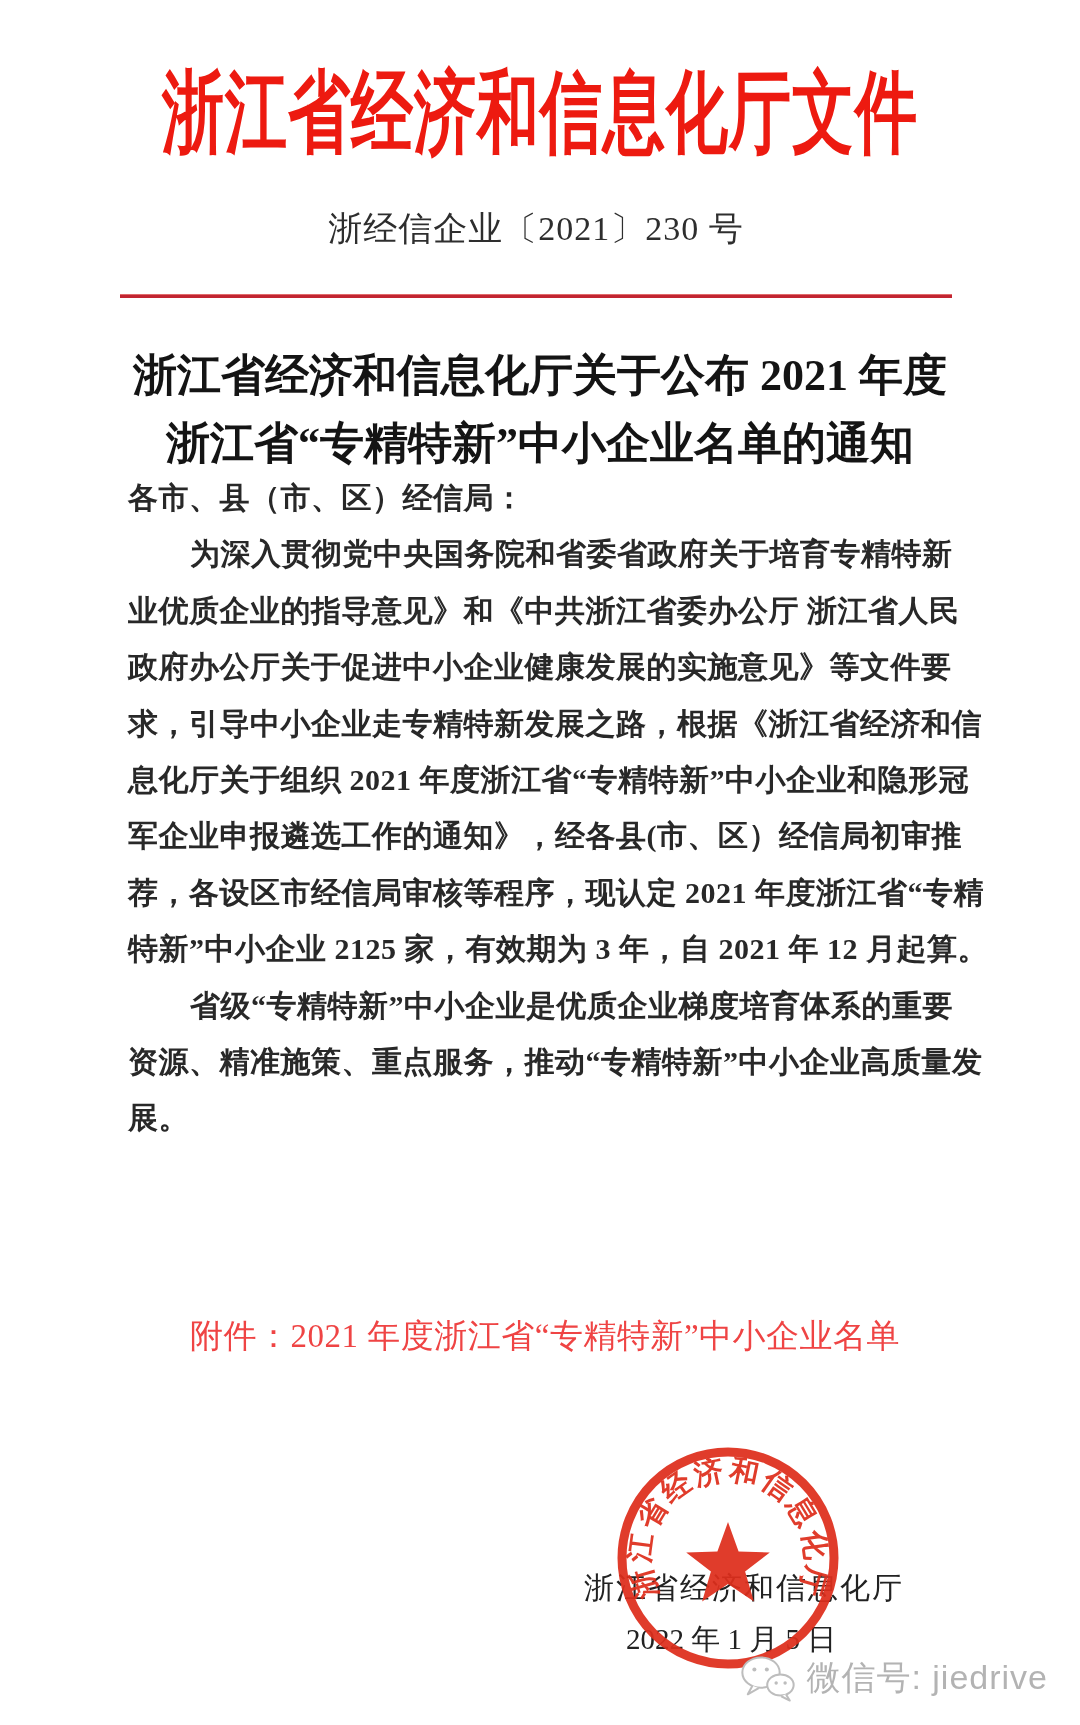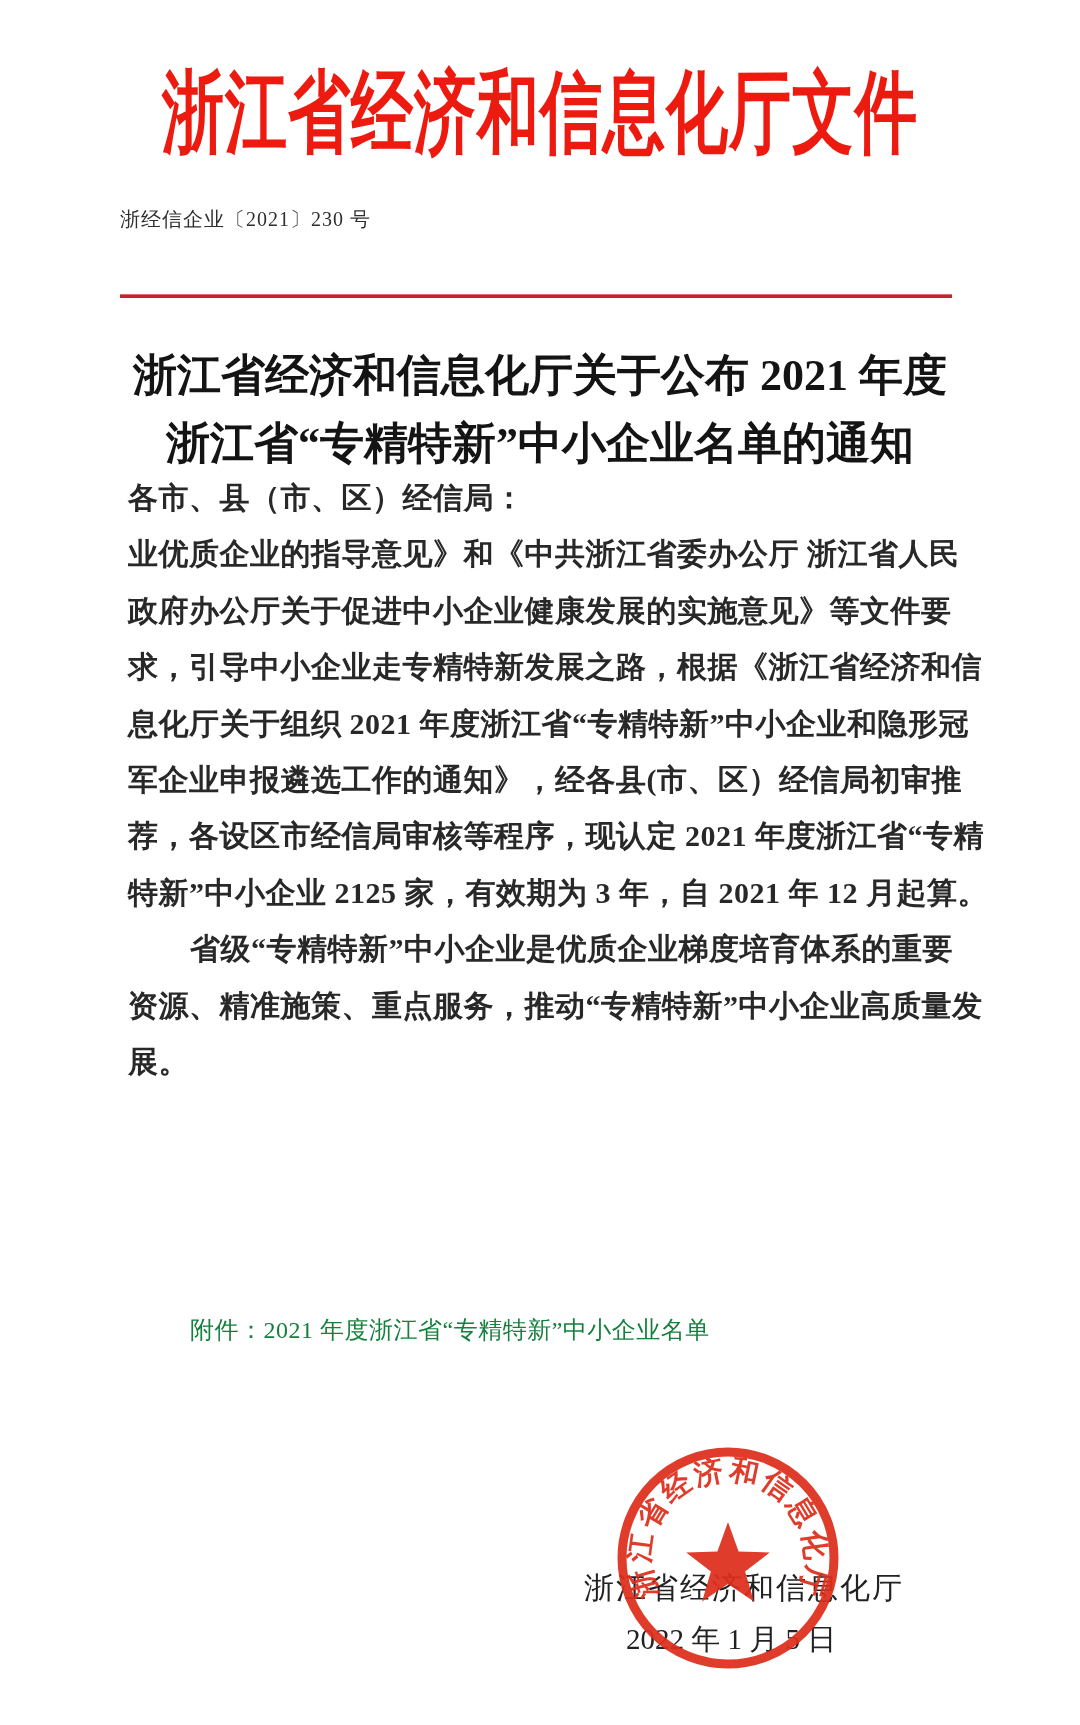--- a/index.html
+++ b/index.html
@@ -25,21 +25,22 @@
     white-space: nowrap;
     transform: scaleY(1.45);
     transform-origin: 50% 0;
     letter-spacing: 1px;
   }
   .doc-number {
     position: absolute;
     top: 198px;
     left: 120px;
     width: 832px;
-    font-size: 20px;
+    text-align: center;
+    font-size: 34px;
     color: #2e2e2e;
     letter-spacing: 1px;
   }
   .red-rule {
     position: absolute;
     top: 286px;
     left: 120px;
     width: 832px;
     height: 4px;
     background: #c22531;
@@ -68,22 +69,22 @@
   .body-text .line {
     line-height: 56.4px;
     white-space: nowrap;
     letter-spacing: 0.5px;
   }
   .body-text .indent { text-indent: 62px; }
   .attachment {
     position: absolute;
     top: 1306px;
     left: 190px;
-    font-size: 24px;
-    color: #15803d;
+    font-size: 33px;
+    color: #ef4444;
     letter-spacing: 0.5px;
   }
   .signature {
     position: absolute;
     top: 1560px;
     left: 584px;
     font-size: 30px;
     color: #222222;
     letter-spacing: 2px;
     white-space: nowrap;
@@ -141,20 +142,21 @@
 
   <div class="red-rule"></div>
 
   <div class="doc-title">
     <div>浙江省经济和信息化厅关于公布 2021 年度</div>
     <div>浙江省“专精特新”中小企业名单的通知</div>
   </div>
 
   <div class="body-text">
     <div class="line">各市、县（市、区）经信局：</div>
+    <div class="line indent">为深入贯彻党中央国务院和省委省政府关于培育专精特新</div>
     <div class="line">业优质企业的指导意见》和《中共浙江省委办公厅 浙江省人民</div>
     <div class="line">政府办公厅关于促进中小企业健康发展的实施意见》等文件要</div>
     <div class="line">求，引导中小企业走专精特新发展之路，根据《浙江省经济和信</div>
     <div class="line">息化厅关于组织 2021 年度浙江省“专精特新”中小企业和隐形冠</div>
     <div class="line">军企业申报遴选工作的通知》，经各县(市、区）经信局初审推</div>
     <div class="line">荐，各设区市经信局审核等程序，现认定 2021 年度浙江省“专精</div>
     <div class="line">特新”中小企业 2125 家，有效期为 3 年，自 2021 年 12 月起算。</div>
     <div class="line indent">省级“专精特新”中小企业是优质企业梯度培育体系的重要</div>
     <div class="line">资源、精准施策、重点服务，推动“专精特新”中小企业高质量发</div>
     <div class="line">展。</div>
@@ -170,14 +172,27 @@
     <circle cx="126" cy="126" r="106" fill="none" stroke="#de2e1c" stroke-width="9"></circle>
     <polygon fill="#de2e1c" points="126,90 136.6,119.4 167.8,120.4 143.1,139.6 151.9,169.6 126,152 100.1,169.6 108.9,139.6 84.2,120.4 115.4,119.4"></polygon>
     <defs>
       <path id="sealTextArc" d="M 55.3 159 A 78 78 0 1 1 196.7 159" fill="none"></path>
     </defs>
     <text font-size="29" fill="#de2e1c" letter-spacing="3">
       <textPath href="#sealTextArc" startOffset="50%" text-anchor="middle">浙江省经济和信息化厅</textPath>
     </text>
   </svg>
 
+  <div class="wechat-footer">
+    <svg width="56" height="48" viewBox="0 0 72 60" xmlns="http://www.w3.org/2000/svg">
+      <ellipse cx="27" cy="23" rx="24" ry="19.5" fill="#ffffff" stroke="#bdbdbd" stroke-width="2.6"></ellipse>
+      <path d="M16 40 L10 51 L24 43" fill="#ffffff" stroke="#bdbdbd" stroke-width="2.6" stroke-linejoin="round"></path>
+      <circle cx="18.5" cy="19" r="2.6" fill="#bdbdbd"></circle>
+      <circle cx="34.5" cy="19" r="2.6" fill="#bdbdbd"></circle>
+      <ellipse cx="52" cy="39" rx="17" ry="13.5" fill="#ffffff" stroke="#bdbdbd" stroke-width="2.6"></ellipse>
+      <path d="M59 51 L64 59 L53 53.5" fill="#ffffff" stroke="#bdbdbd" stroke-width="2.6" stroke-linejoin="round"></path>
+      <circle cx="46.5" cy="36.5" r="2.2" fill="#bdbdbd"></circle>
+      <circle cx="58" cy="36.5" r="2.2" fill="#bdbdbd"></circle>
+    </svg>
+    <span class="label">微信号: jiedrive</span>
+  </div>
 
 </div>
 
 </body></html>

